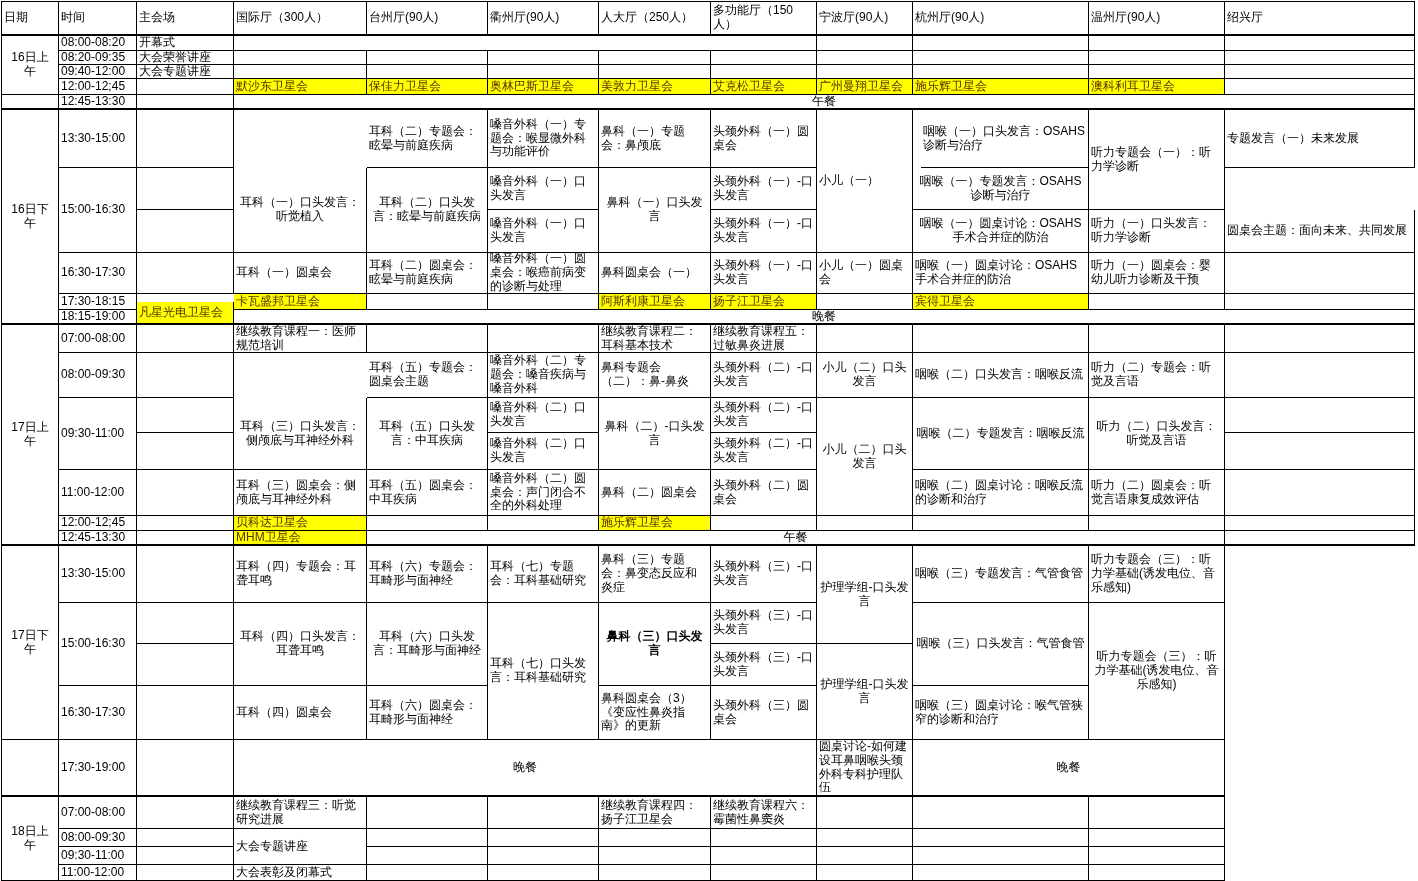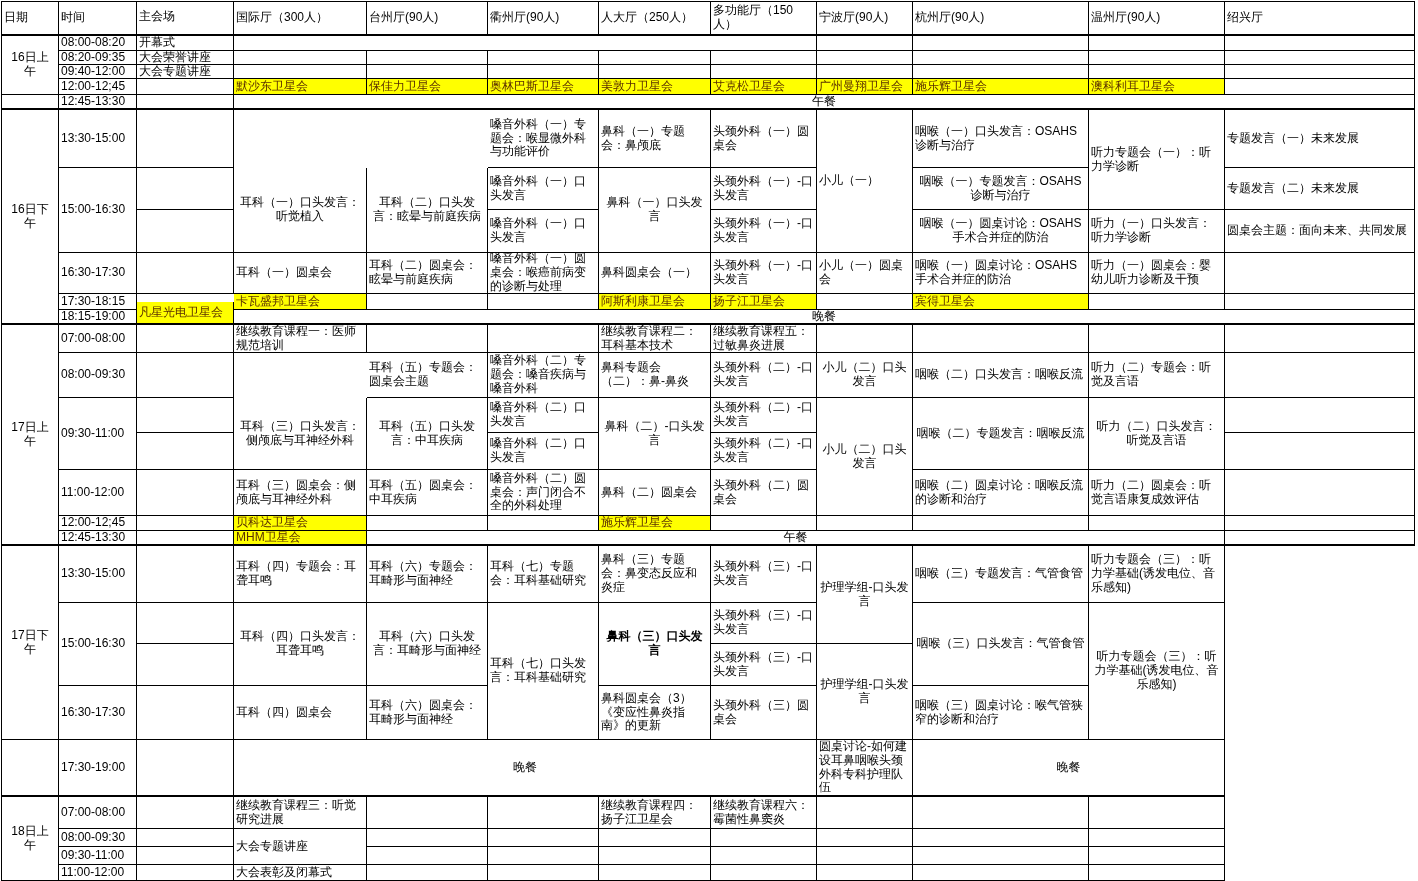--- a/index.html
+++ b/index.html
@@ -32,21 +32,21 @@
   .cell.thickb{border-bottom-width:2px;}
   .cell.datecell{justify-content:center;text-align:center;padding:0 7px;}
   .cell.header{align-items:center;}
 </style>
 </head>
 <body>
 
 <div id="grid">
     <div class="cell header thickb" style="grid-area: 1 / 1 / span 1 / span 1;">日期</div>
     <div class="cell header thickb" style="grid-area: 1 / 2 / span 1 / span 1;">时间</div>
-    <div class="cell header thickb" style="grid-area: 1 / 3 / span 1 / span 1; font-family: Liberation Mono, monospace;">主会场</div>
+    <div class="cell header thickb" style="grid-area: 1 / 3 / span 1 / span 1;">主会场</div>
     <div class="cell header thickb" style="grid-area: 1 / 4 / span 1 / span 1;">国际厅（300人）</div>
     <div class="cell header thickb" style="grid-area: 1 / 5 / span 1 / span 1;">台州厅(90人)</div>
     <div class="cell header thickb" style="grid-area: 1 / 6 / span 1 / span 1;">衢州厅(90人)</div>
     <div class="cell header thickb" style="grid-area: 1 / 7 / span 1 / span 1;">人大厅（250人）</div>
     <div class="cell header thickb" style="grid-area: 1 / 8 / span 1 / span 1;">多功能厅（150人）</div>
     <div class="cell header thickb" style="grid-area: 1 / 9 / span 1 / span 1;">宁波厅(90人)</div>
     <div class="cell header thickb" style="grid-area: 1 / 10 / span 1 / span 1;">杭州厅(90人)</div>
     <div class="cell header thickb" style="grid-area: 1 / 11 / span 1 / span 1;">温州厅(90人)</div>
     <div class="cell header thickb" style="grid-area: 1 / 12 / span 1 / span 1;">绍兴厅</div>
     <div class="cell datecell" style="grid-area: 2 / 1 / span 4 / span 1;">16日上午</div>
@@ -90,36 +90,36 @@
     <div class="cell yellow" style="grid-area: 5 / 10 / span 1 / span 1;">施乐辉卫星会</div>
     <div class="cell yellow" style="grid-area: 5 / 11 / span 1 / span 1;">澳科利耳卫星会</div>
     <div class="cell" style="grid-area: 5 / 12 / span 1 / span 1;"></div>
     <div class="cell thickb" style="grid-area: 6 / 1 / span 1 / span 1;"></div>
     <div class="cell thickb" style="grid-area: 6 / 2 / span 1 / span 1;">12:45-13:30</div>
     <div class="cell thickb" style="grid-area: 6 / 3 / span 1 / span 1;"></div>
     <div class="cell center thickb" style="grid-area: 6 / 4 / span 1 / span 9;">午餐</div>
     <div class="cell datecell thickb" style="grid-area: 7 / 1 / span 6 / span 1;">16日下午</div>
     <div class="cell" style="grid-area: 7 / 2 / span 1 / span 1;">13:30-15:00</div>
     <div class="cell" style="grid-area: 7 / 3 / span 1 / span 1;"></div>
+    <div class="cell" style="grid-area: 7 / 5 / span 1 / span 1;">耳科（二）专题会：眩晕与前庭疾病</div>
     <div class="cell" style="grid-area: 7 / 6 / span 1 / span 1;">嗓音外科（一）专题会：喉显微外科与功能评价</div>
     <div class="cell" style="grid-area: 7 / 7 / span 1 / span 1;">鼻科（一）专题会：鼻颅底</div>
     <div class="cell" style="grid-area: 7 / 9 / span 3 / span 1;">小儿（一）</div>
     <div class="cell" style="grid-area: 7 / 8 / span 1 / span 1;">头颈外科（一）圆桌会</div>
-    <div class="cell" style="grid-area: 7 / 10 / span 1 / span 1;">咽喉（一）口头发言：OSAHS诊断与治疗</div>
+    <div class="cell" style="grid-area: 7 / 10 / span 1 / span 1; margin-left: 8px;">咽喉（一）口头发言：OSAHS诊断与治疗</div>
     <div class="cell" style="grid-area: 7 / 11 / span 2 / span 1;">听力专题会（一）：听力学诊断</div>
     <div class="cell" style="grid-area: 7 / 12 / span 1 / span 1;">专题发言（一）未来发展</div>
     <div class="cell" style="grid-area: 8 / 2 / span 2 / span 1;">15:00-16:30</div>
     <div class="cell" style="grid-area: 8 / 3 / span 1 / span 1;"></div>
     <div class="cell center" style="grid-area: 8 / 4 / span 2 / span 1;">耳科（一）口头发言：听觉植入</div>
     <div class="cell center" style="grid-area: 8 / 5 / span 2 / span 1;">耳科（二）口头发言：眩晕与前庭疾病</div>
     <div class="cell" style="grid-area: 8 / 6 / span 1 / span 1;">嗓音外科（一）口头发言</div>
     <div class="cell center" style="grid-area: 8 / 7 / span 2 / span 1;">鼻科（一）口头发言</div>
     <div class="cell" style="grid-area: 8 / 8 / span 1 / span 1;">头颈外科（一）-口头发言</div>
     <div class="cell center" style="grid-area: 8 / 10 / span 1 / span 1;">咽喉（一）专题发言：OSAHS诊断与治疗</div>
-    <div class="cell" style="grid-area: 8 / 12 / span 1 / span 1;">专题发言（二）未来发展</div>
     <div class="cell" style="grid-area: 9 / 3 / span 1 / span 1;"></div>
     <div class="cell" style="grid-area: 9 / 6 / span 1 / span 1;">嗓音外科（一）口头发言</div>
     <div class="cell" style="grid-area: 9 / 8 / span 1 / span 1;">头颈外科（一）-口头发言</div>
     <div class="cell center" style="grid-area: 9 / 10 / span 1 / span 1;">咽喉（一）圆桌讨论：OSAHS手术合并症的防治</div>
     <div class="cell" style="grid-area: 9 / 11 / span 1 / span 1;">听力（一）口头发言：听力学诊断</div>
     <div class="cell" style="grid-area: 9 / 12 / span 1 / span 1;">圆桌会主题：面向未来、共同发展</div>
     <div class="cell" style="grid-area: 10 / 2 / span 1 / span 1;">16:30-17:30</div>
     <div class="cell" style="grid-area: 10 / 3 / span 1 / span 1;"></div>
     <div class="cell" style="grid-area: 10 / 4 / span 1 / span 1;">耳科（一）圆桌会</div>
     <div class="cell" style="grid-area: 10 / 5 / span 1 / span 1;">耳科（二）圆桌会：眩晕与前庭疾病</div>

